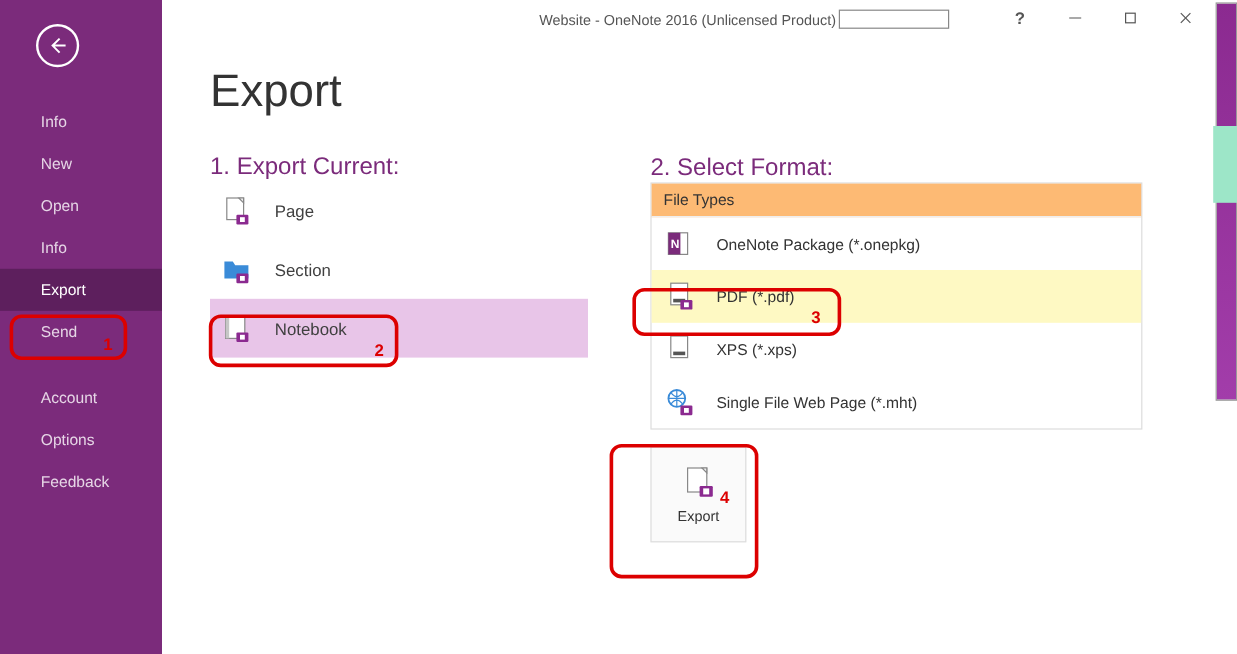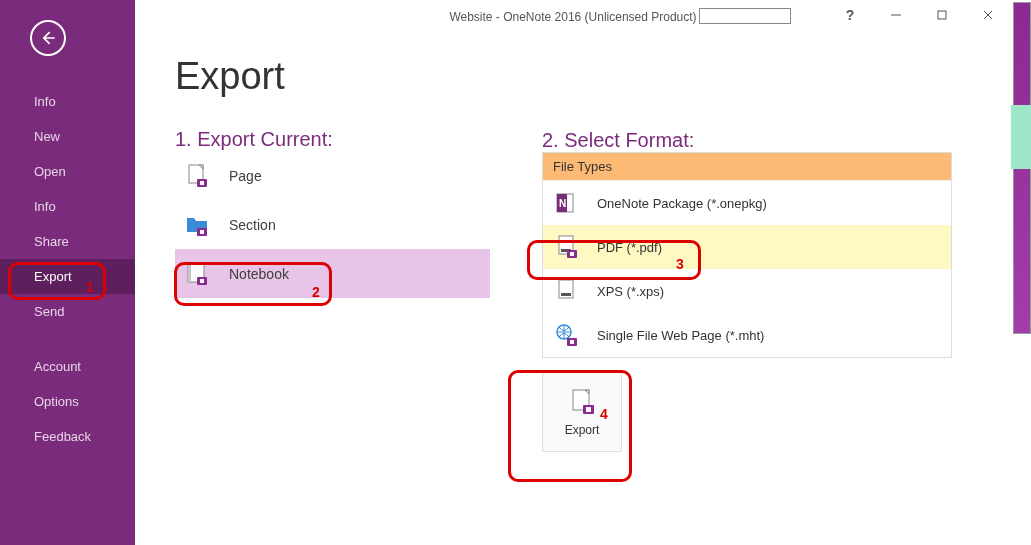--- a/index.html
+++ b/index.html
@@ -49,21 +49,20 @@
   <div class="sidebar">
     <div class="back-btn">
       <svg viewBox="0 0 24 24">
           <path d="M14 5 L7 12 L14 19 M7 12 L20 12"></path>
         </svg>
     </div>
     <div class="side-item">Info</div>
     <div class="side-item">New</div>
     <div class="side-item">Open</div>
     <div class="side-item">Info</div>
-    <div class="side-item">Share</div>
     <div class="side-item active">Export</div>
     <div class="side-item">Send</div>
     <div class="side-gap"></div>
     <div class="side-item">Account</div>
     <div class="side-item">Options</div>
     <div class="side-item">Feedback</div>
   </div>
 
   <div class="main">
     <div class="title-text">Website  -  OneNote 2016 (Unlicensed Product)</div>

